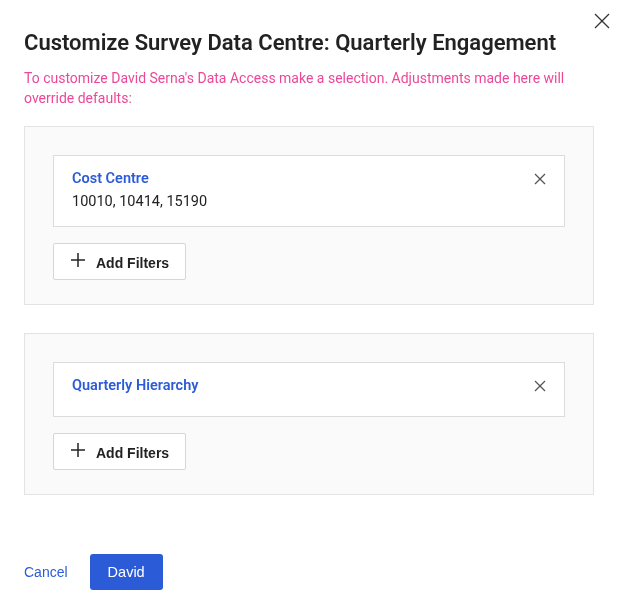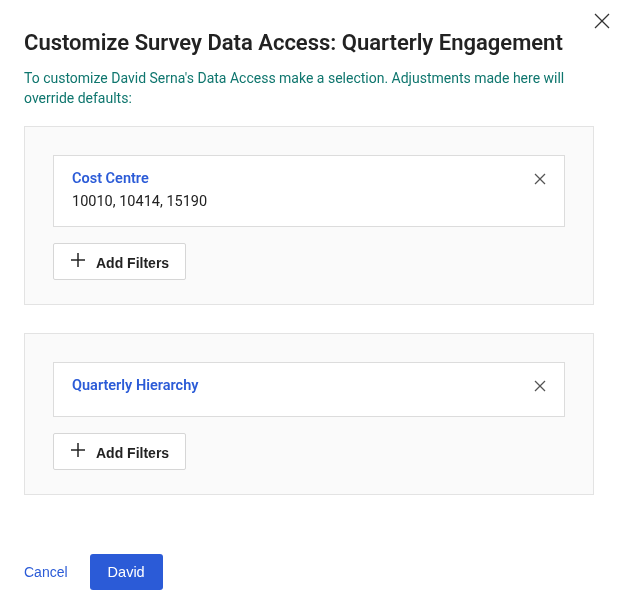--- a/index.html
+++ b/index.html
@@ -32,21 +32,21 @@
     .close-btn svg { width: 16px; height: 16px; }
     .title {
       font-size: 22px;
       font-weight: 600;
       color: #222;
       margin-top: 12px;
       margin-bottom: 14px;
     }
     .subtitle {
       font-size: 14px;
-      color: #0f766e;
+      color: #ec4899;
       line-height: 1.4;
       margin-bottom: 18px;
       max-width: 560px;
     }
     .scroll-area {
       height: 395px;
       overflow-y: auto;
       padding-right: 10px;
     }
     .scroll-area::-webkit-scrollbar { width: 8px; }
@@ -142,21 +142,21 @@
 
   <button class="close-btn">
     <span>
       <svg viewBox="0 0 16 16" stroke="#333" stroke-width="1.3" fill="none">
         <line x1="1" y1="1" x2="15" y2="15"></line>
           <line x1="15" y1="1" x2="1" y2="15"></line>
       </svg>
     </span>
   </button>
 
-  <h1 class="title">Customize Survey Data Access: Quarterly Engagement</h1>
+  <h1 class="title">Customize Survey Data Centre: Quarterly Engagement</h1>
   <p class="subtitle">To customize David Serna's Data Access make a selection. Adjustments made here will override defaults:</p>
 
   <div class="scroll-area">
 
     <div class="section">
       <div class="filter-card">
         <div class="filter-label">Cost Centre</div>
         <div class="filter-values">10010, 10414, 15190</div>
         <button class="remove-filter">
           <span>

